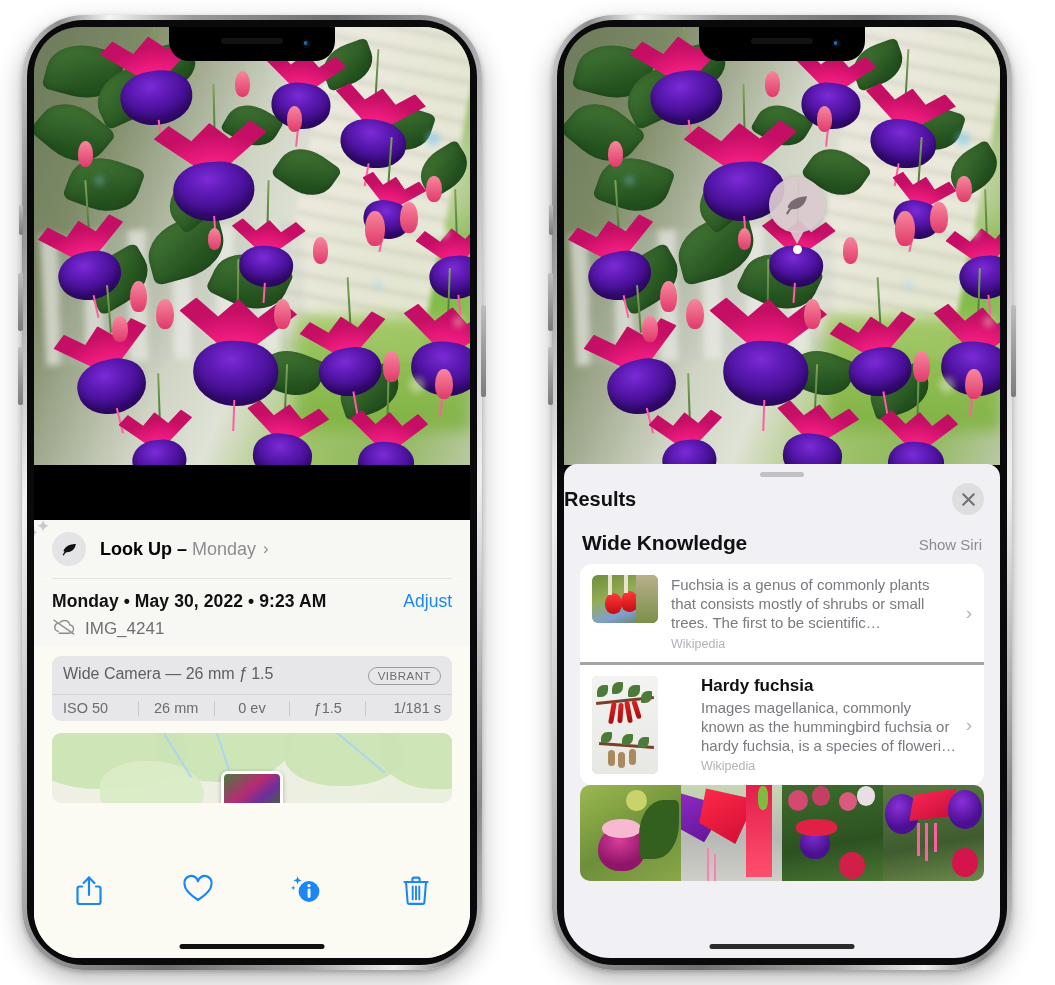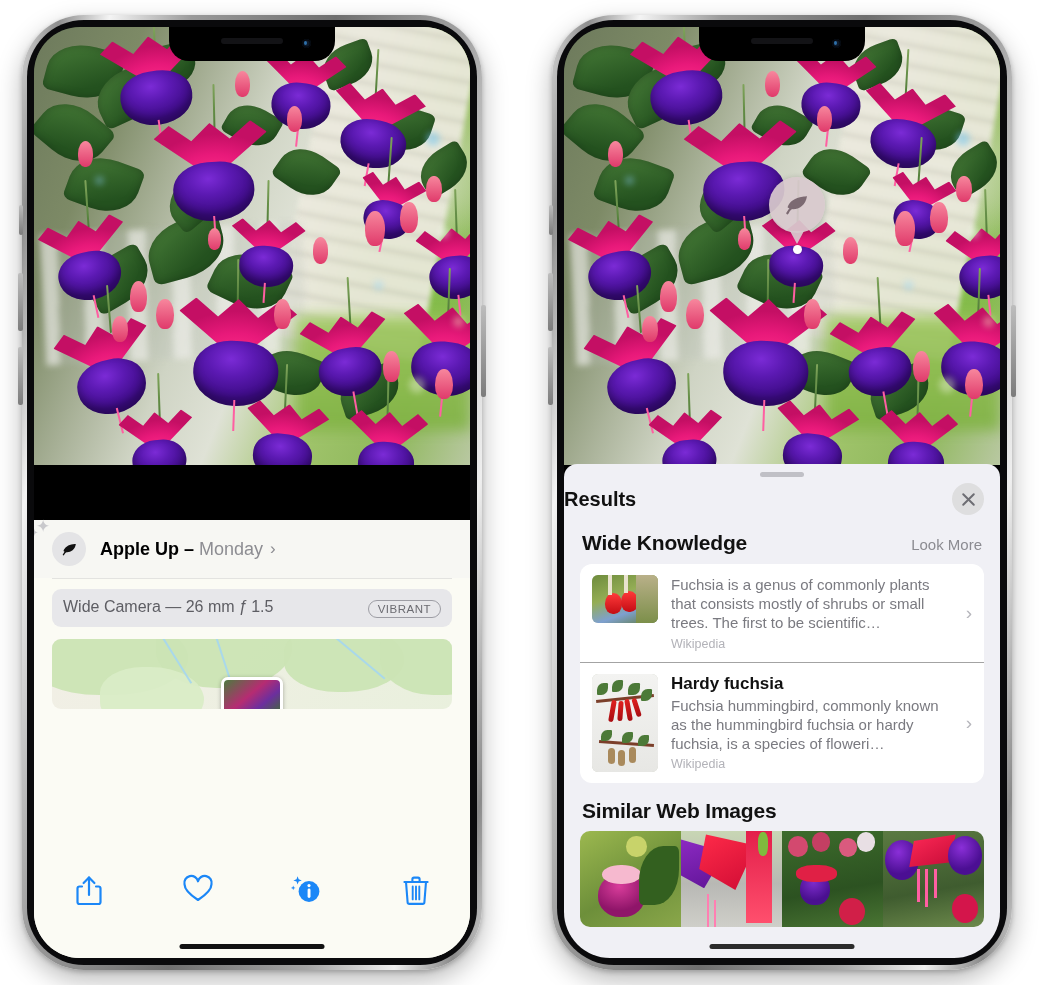--- a/index.html
+++ b/index.html
@@ -112,21 +112,21 @@
   .sheet{position:absolute;left:0;right:0;bottom:0;background:#f0f0f5;border-radius:13px 13px 0 0;}
   .grab{width:44px;height:5px;border-radius:3px;background:#c0c0c6;margin:8px auto 0;}
   .sheet-head{position:relative;height:44px;display:flex;align-items:center;justify-content:flex-start;}
   .sheet-title{font-size:20px;font-weight:700;color:#111;}
   .closeb{position:absolute;right:16px;top:6px;width:32px;height:32px;border-radius:50%;background:#dededf;display:flex;align-items:center;justify-content:center;}
   .sec-head{display:flex;align-items:baseline;justify-content:space-between;padding:10px 18px 9px;}
   .sec-title{font-size:21px;font-weight:700;color:#111;letter-spacing:-.2px;}
   .sec-more{font-size:15px;color:#8b8b91;}
   .card{margin:0 16px;background:#fff;border-radius:12px;overflow:hidden;}
   .kn{display:flex;padding:11px 12px;position:relative;}
-  .kn + .kn{border-top:1px solid #a3a3a3;}
+  .kn + .kn{border-top:3px solid #a3a3a3;gap:30px;}
   .kn .thumb{border-radius:6px;overflow:hidden;flex:0 0 auto;position:relative;background:#cfd3c4;}
   .kn .body{flex:1;padding:0 14px 0 13px;min-width:0;}
   .kn .t{font-size:17px;font-weight:700;color:#111;margin-bottom:2px;}
   .kn .d{font-size:15px;color:#7a7a80;line-height:1.28;}
   .kn .src{font-size:12.5px;color:#b2b2b8;margin-top:4px;}
   .kn .chev{position:absolute;right:12px;top:50%;transform:translateY(-50%);color:#b6b6bc;font-size:19px;}
   .simhead{padding:16px 18px 8px;font-size:21px;font-weight:700;color:#111;letter-spacing:-.2px;}
   .simrow{display:flex;margin:0 16px;border-radius:10px;overflow:hidden;height:96px;}
   .simrow .si{flex:1;position:relative;overflow:hidden;}
 
@@ -295,31 +295,58 @@
         <div class="lookup">
           <span class="spk s1">✦</span>
           <span class="spk s2">✦</span>
           <span class="badge">
             <svg width="19" height="19" viewBox="0 0 24 24" aria-hidden="true">
               <path d="M20 5c-1 7-6.2 10.4-11 10.4-2.1 0-3.6-.6-4.6-1.6C6 9.2 10.6 6 16.4 5.4 18 5.2 19.2 5 20 5z" fill="#111"></path>
               <path d="M4.3 18.6c.9-2 2.3-3.6 4-4.9" stroke="#111" stroke-width="1.7" fill="none" stroke-linecap="round"></path>
             </svg>
           </span>
           <span class="lu-text">
-            <span>Apple Up – </span><em>Monday</em>
+            <span>Look Up – </span><em>Monday</em>
           </span>
           <span class="lu-chev">›</span>
         </div>
         <div class="hr"></div>
 
+        <div class="meta">
+          <div class="row1">
+            <div class="date">Monday • May 30, 2022 • 9:23 AM</div>
+            <div class="adjust">Adjust</div>
+          </div>
+          <div class="row2">
+            <span>
+              <svg width="24" height="18" viewBox="0 0 26 19" aria-hidden="true">
+                <path d="M7.6 16.2h11.1c2.6 0 4.6-2 4.6-4.4 0-2.3-1.7-4.2-4-4.4-.5-2.9-3-5-6-5-2 0-3.8 1-4.9 2.5" fill="none" stroke="#8d8d92" stroke-width="1.5" stroke-linecap="round"></path>
+                <path d="M5.8 5.6A4.6 4.6 0 0 0 3 9.8c0 2.2 1.5 3.9 3.6 4.3" fill="none" stroke="#8d8d92" stroke-width="1.5" stroke-linecap="round"></path>
+                <path d="M2.2 2.2 23.4 17" stroke="#8d8d92" stroke-width="1.6" stroke-linecap="round"></path>
+              </svg>
+            </span>
+            <span class="fname">IMG_4241</span>
+          </div>
+        </div>
 
         <div class="camcard">
           <div class="cc-mid">
             <div class="cc-line">Wide Camera — 26 mm ƒ 1.5</div>
             <span class="vib">VIBRANT</span>
+          </div>
+          <div class="cc-bot">
+            <div class="cell">ISO 50</div>
+            <div class="sep"></div>
+            <div class="cell">26 mm</div>
+            <div class="sep"></div>
+            <div class="cell">0 ev</div>
+            <div class="sep"></div>
+            <div class="cell">ƒ1.5</div>
+            <div class="sep"></div>
+            <div class="cell">1/181 s</div>
           </div>
         </div>
 
         <div class="map">
           <div class="blob" style="left:-6%;top:-30%;width:40%;height:110%"></div>
           <div class="blob" style="left:26%;top:-50%;width:34%;height:120%"></div>
           <div class="blob" style="left:58%;top:-20%;width:30%;height:95%"></div>
           <div class="blob" style="left:82%;top:-40%;width:30%;height:120%"></div>
           <div class="blob" style="left:12%;top:40%;width:26%;height:90%;background:#d9ecc6"></div>
           <div class="road" style="left:18%;top:8%;width:22%;transform:rotate(58deg)"></div>
@@ -525,21 +552,21 @@
           <div class="sheet-title">Results</div>
           <div class="closeb">
             <svg width="17" height="17" viewBox="0 0 18 18" aria-hidden="true">
               <path d="M3.4 3.4 L14.6 14.6 M14.6 3.4 L3.4 14.6" stroke="#6d6d73" stroke-width="2.1" stroke-linecap="round"></path>
             </svg>
           </div>
         </div>
 
         <div class="sec-head">
           <div class="sec-title">Wide Knowledge</div>
-          <div class="sec-more">Look More</div>
+          <div class="sec-more">Show Siri</div>
         </div>
 
         <div class="card">
 
           <div class="kn">
             <div class="thumb" style="width:66px;height:48px">
               <div class="tb1">
                 <div class="b" style="left:20%;top:38%"></div>
                 <div class="b" style="left:44%;top:34%"></div>
                 <div style="position:absolute;left:24%;top:0;width:4px;height:42%;background:#e9e3cf"></div>
@@ -570,29 +597,28 @@
                 <div class="lf" style="left:14%;top:58%;width:16%;height:11%"></div>
                 <div class="lf" style="left:46%;top:60%;width:16%;height:11%"></div>
                 <div class="lf" style="left:70%;top:63%;width:16%;height:11%"></div>
                 <div class="bn" style="left:24%;top:76%"></div>
                 <div class="bn" style="left:40%;top:78%"></div>
                 <div class="bn" style="left:56%;top:75%"></div>
               </div>
             </div>
             <div class="body">
               <div class="t">Hardy fuchsia</div>
-              <div class="d">Fuchsia hummingbird, commonly known as the hummingbird fuchsia or hardy fuchsia, is a species of floweri…</div>
+              <div class="d">Images magellanica, commonly known as the hummingbird fuchsia or hardy fuchsia, is a species of floweri…</div>
               <div class="src">Wikipedia</div>
             </div>
             <div class="chev">›</div>
           </div>
 
         </div>
 
-        <div class="simhead">Similar Web Images</div>
         <div class="simrow">
           <div class="si">
             <div class="bg" style="background:linear-gradient(150deg,#9cb84f,#6d8f3a 55%,#8aa74a)"></div>
             <div style="position:absolute;left:18%;top:44%;width:46%;height:46%;border-radius:50% 50% 46% 46%;background:radial-gradient(60% 55% at 45% 30%,#d93d9b,#8f1569)"></div>
             <div style="position:absolute;left:22%;top:36%;width:38%;height:20%;background:#f6b9cf;border-radius:50%"></div>
             <div style="position:absolute;left:46%;top:6%;width:20%;height:22%;border-radius:50%;background:#c8d36a"></div>
             <div style="position:absolute;right:2%;top:16%;width:40%;height:62%;border-radius:60% 10% 60% 10%;background:#33601f"></div>
           </div>
           <div class="si">
             <div class="bg" style="background:linear-gradient(180deg,#c8d6b4,#b8b8b4 55%,#cfcfc9)"></div>

